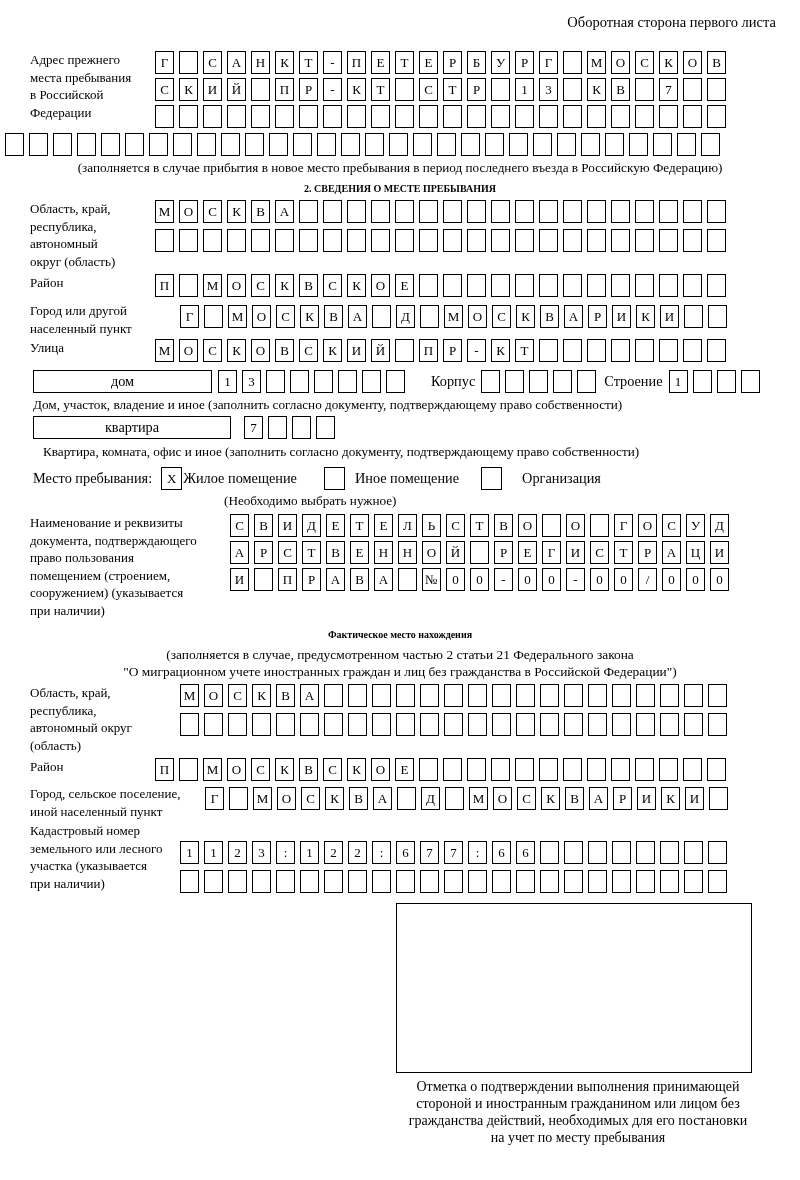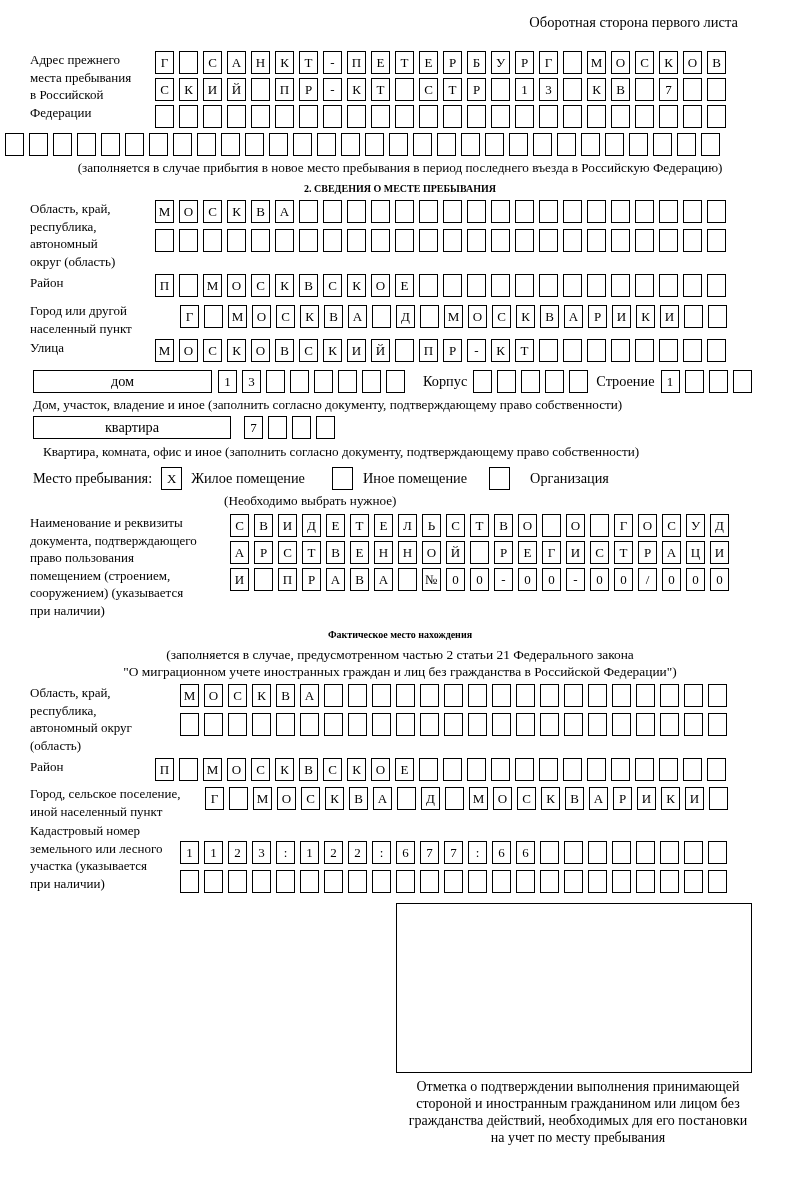--- a/index.html
+++ b/index.html
@@ -1,21 +1,21 @@
 <!DOCTYPE html>
 <html><head>
 <meta charset="utf-8">
 <style>
   html,body{margin:0;padding:0;background:#fff;}
   .page{
     width:800px;height:1180px;background:#ffffff;color:#000;
     font-family:"Liberation Serif", "DejaVu Serif", serif;
     position:relative;overflow:hidden;box-sizing:border-box;padding-top:14px;
   }
-  .note-right{text-align:right;padding-right:62px;font-size:14.5px;}
+  .note-right{text-align:right;padding-right:24px;font-size:14.5px;}
   .field{display:flex;align-items:flex-start;padding-left:30px;box-sizing:border-box;}
   .flabel{font-size:13px;line-height:17.5px;white-space:pre-line;flex:0 0 auto;}
   .rows{display:flex;flex-direction:column;row-gap:4px;}
   .cellrow{display:flex;column-gap:5px;}
   .cell{
     width:17px;height:21px;border:1.5px solid #000;flex:0 0 auto;
     display:inline-flex;align-items:center;justify-content:center;
     font-size:13px;line-height:1;
   }
   .widebox{
@@ -318,21 +318,21 @@
     <div class="cellrow">
         <span class="cell">1</span>
         <span class="cell">3</span>
         <span class="cell"></span>
         <span class="cell"></span>
         <span class="cell"></span>
         <span class="cell"></span>
         <span class="cell"></span>
         <span class="cell"></span>
       </div>
-    <div class="inline-label" style="margin-left:12px">Корпус</div>
+    <div class="inline-label" style="margin-left:20px">Корпус</div>
     <div class="cellrow">
         <span class="cell"></span>
         <span class="cell"></span>
         <span class="cell"></span>
         <span class="cell"></span>
         <span class="cell"></span>
       </div>
     <div class="inline-label" style="margin-left:2px">Строение</div>
     <div class="cellrow">
         <span class="cell">1</span>
@@ -350,21 +350,21 @@
         <span class="cell"></span>
         <span class="cell"></span>
         <span class="cell"></span>
       </div>
   </div>
   <div class="caption mt4" style="padding-left:43px">Квартира, комната, офис и иное (заполнить согласно документу, подтверждающему право собственности)</div>
 
   <div class="field mt6" style="padding-left:33px;align-items:center">
     <div class="inline-label">Место пребывания:</div>
     <span class="cell" style="width:19px;margin-left:9px">X</span>
-    <div class="inline-label" style="margin-left:9px">Жилое помещение</div>
+    <div class="inline-label" style="margin-left:1px">Жилое помещение</div>
     <span class="cell" style="width:19px;margin-left:27px"></span>
     <div class="inline-label" style="margin-left:10px">Иное помещение</div>
     <span class="cell" style="width:19px;margin-left:22px"></span>
     <div class="inline-label" style="margin-left:20px">Организация</div>
   </div>
   <div class="caption mt2" style="padding-left:224px">(Необходимо выбрать нужное)</div>
 
   <div class="field mt5">
     <div class="flabel" style="width:200px">Наименование и реквизиты
 документа, подтверждающего

